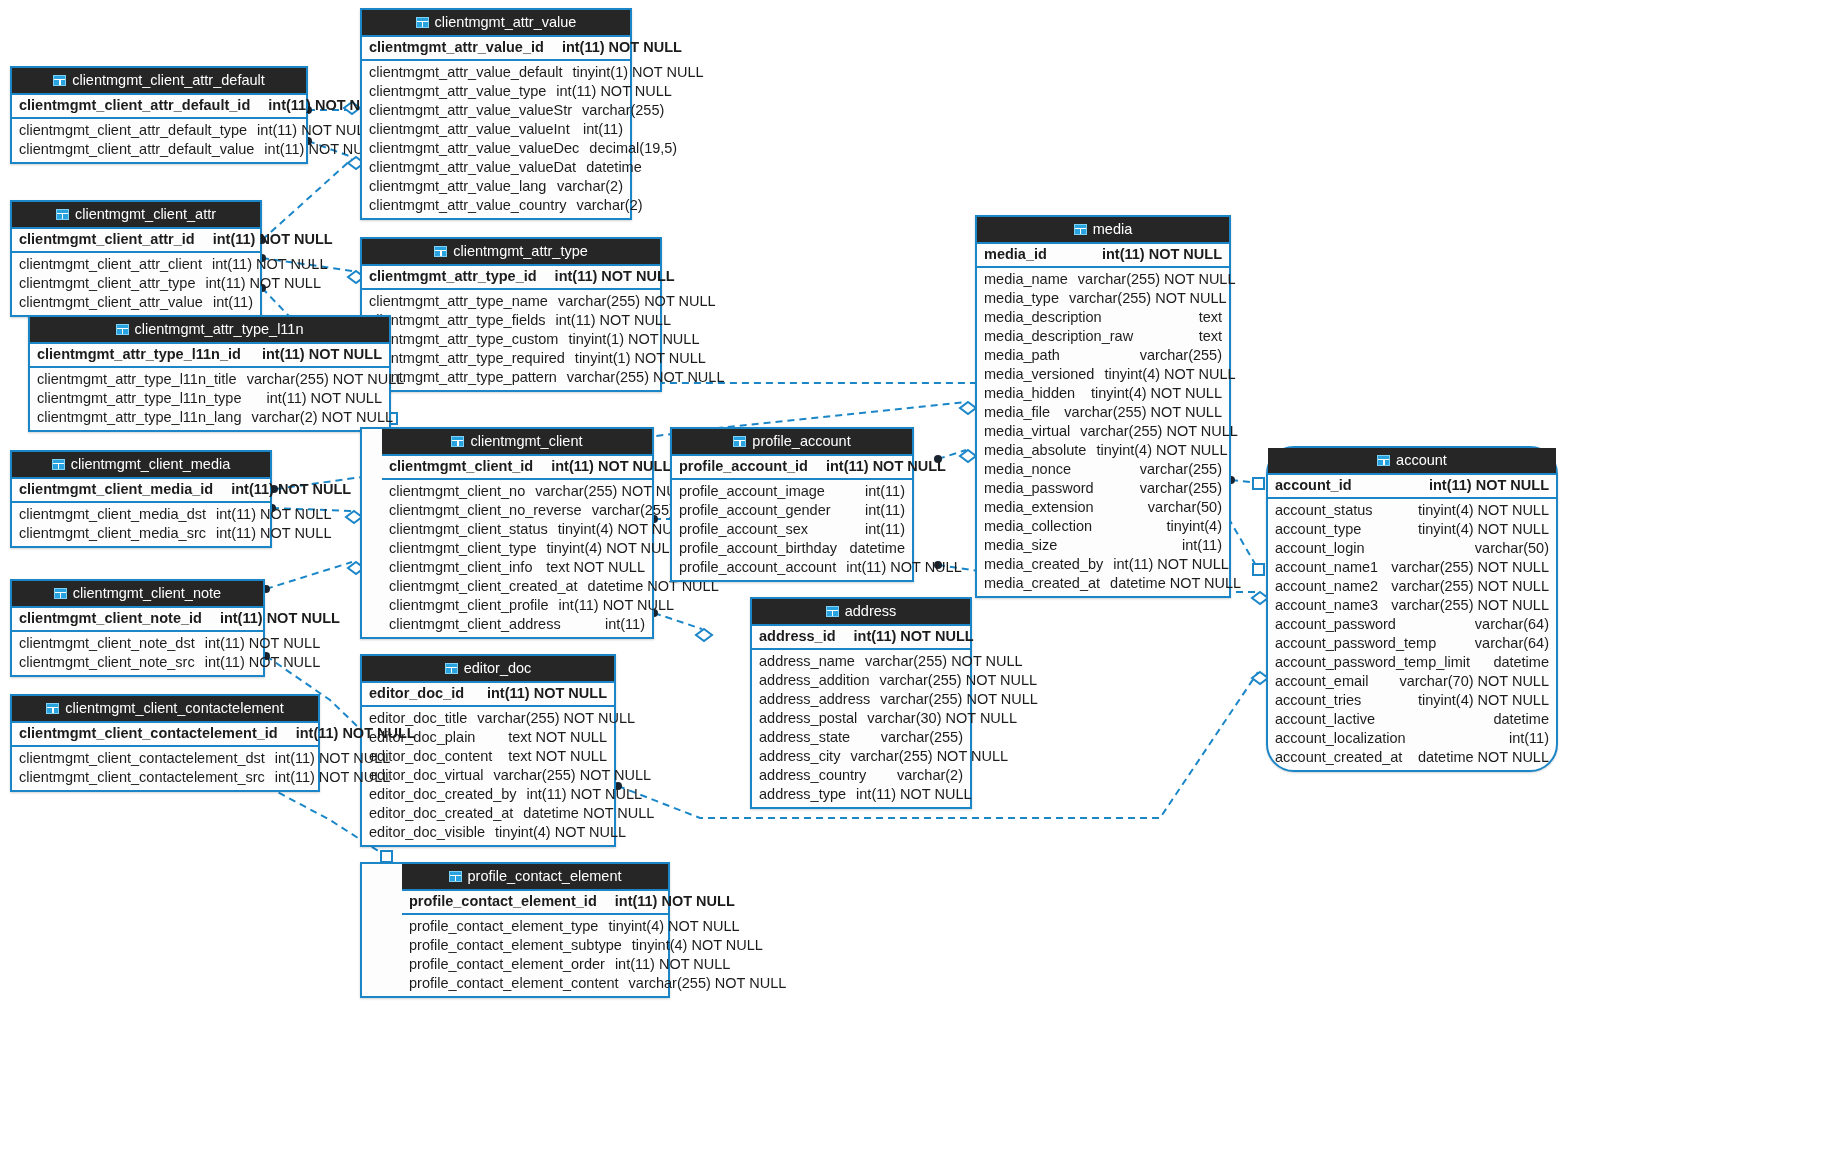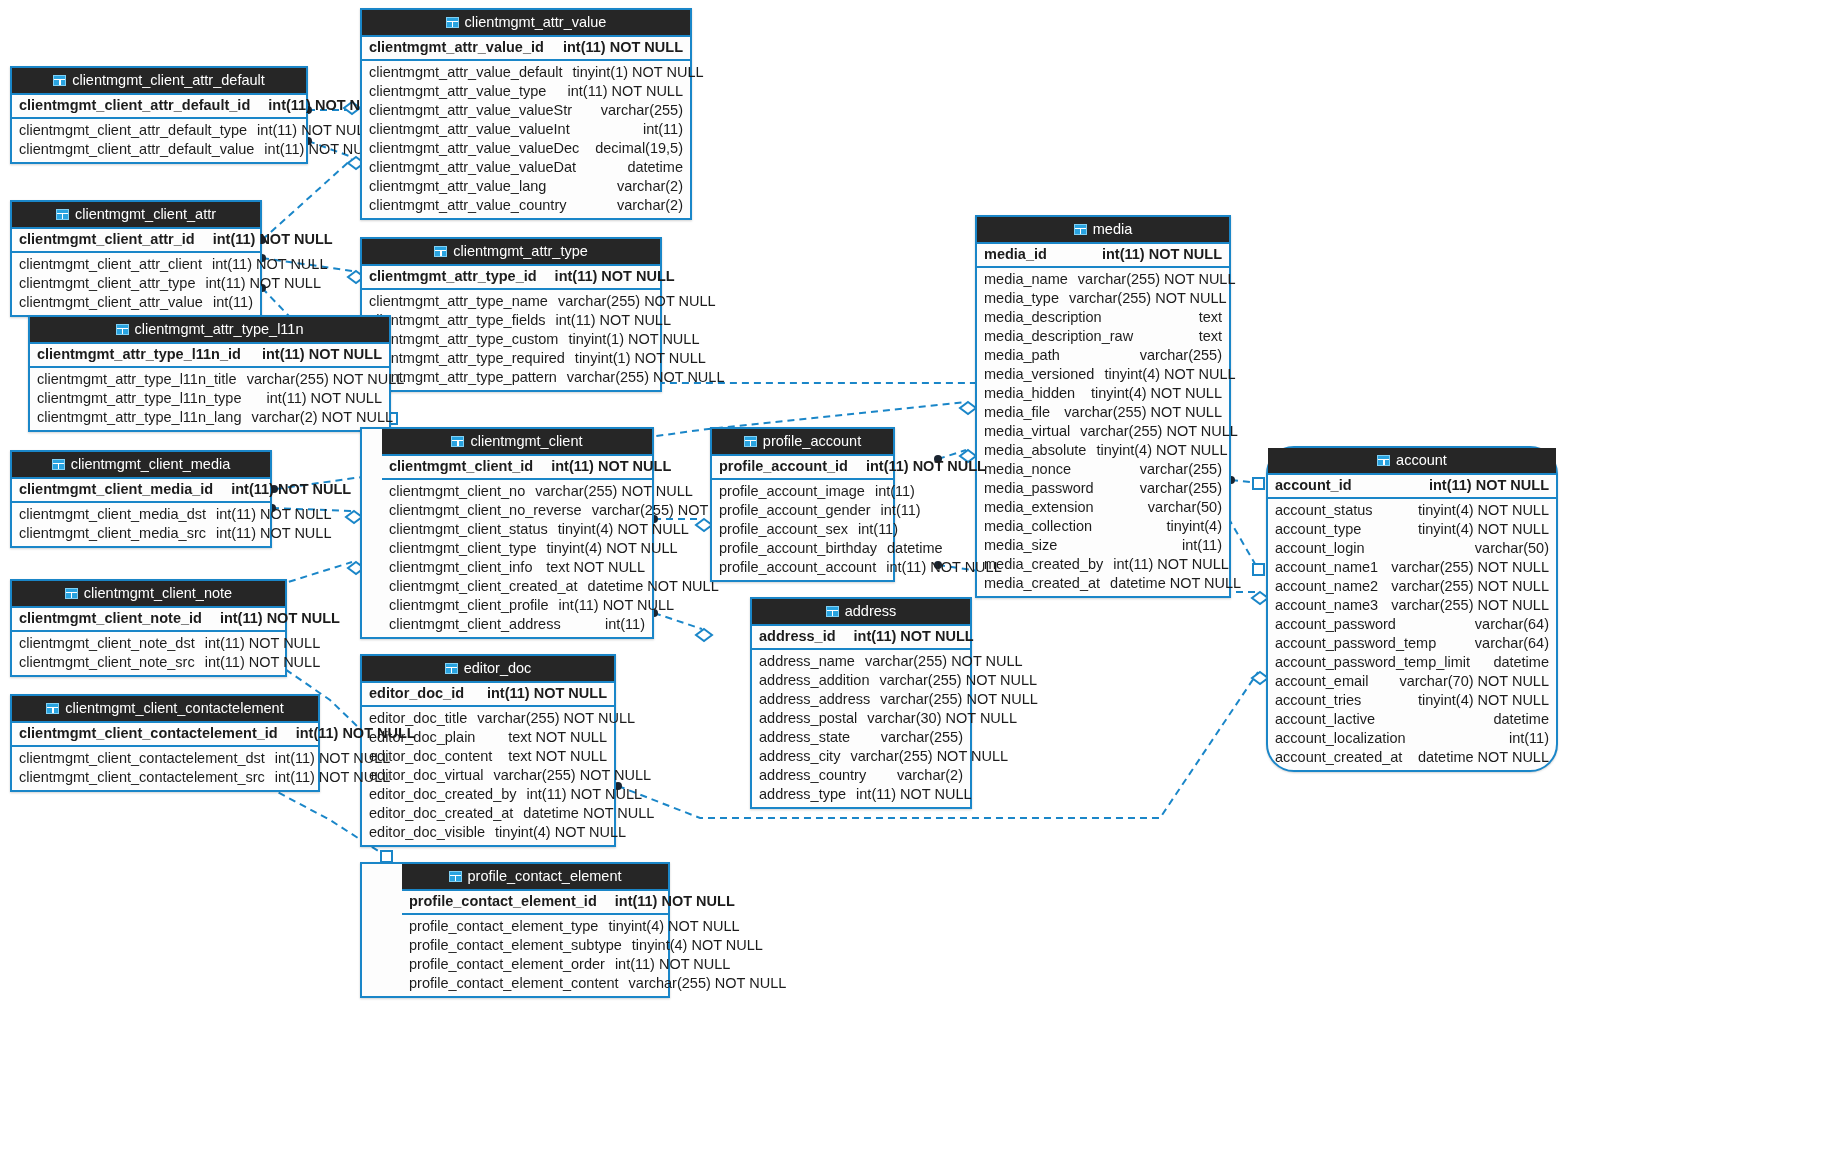--- a/index.html
+++ b/index.html
@@ -152,21 +152,21 @@
           <div class="row">
             <span class="col-name">clientmgmt_client_attr_default_type</span>
             <span class="col-type">int(11) NOT NULL</span>
           </div>
           <div class="row">
             <span class="col-name">clientmgmt_client_attr_default_value</span>
             <span class="col-type">int(11) NOT NULL</span>
           </div>
         </div>
       </div>
-      <div class="table" style="left: 360px; top: 8px; width: 332px;">
+      <div class="table" style="left: 360px; top: 8px; width: 272px;">
         <div class="t-header">
           <span class="tbl-icon"></span>
           <span>clientmgmt_attr_value</span>
         </div>
         <div class="pk-row">
           <div class="row">
             <span class="col-name">clientmgmt_attr_value_id</span>
             <span class="col-type">int(11) NOT NULL</span>
           </div>
         </div>
@@ -434,21 +434,21 @@
           <div class="row">
             <span class="col-name">clientmgmt_client_profile</span>
             <span class="col-type">int(11) NOT NULL</span>
           </div>
           <div class="row">
             <span class="col-name">clientmgmt_client_address</span>
             <span class="col-type">int(11)</span>
           </div>
         </div>
       </div>
-      <div class="table" style="left: 710px; top: 427px; width: 185px;">
+      <div class="table" style="left: 670px; top: 427px; width: 244px;">
         <div class="t-header">
           <span class="tbl-icon"></span>
           <span>profile_account</span>
         </div>
         <div class="pk-row">
           <div class="row">
             <span class="col-name">profile_account_id</span>
             <span class="col-type">int(11) NOT NULL</span>
           </div>
         </div>
@@ -538,21 +538,21 @@
           <div class="row">
             <span class="col-name">account_localization</span>
             <span class="col-type">int(11)</span>
           </div>
           <div class="row">
             <span class="col-name">account_created_at</span>
             <span class="col-type">datetime NOT NULL</span>
           </div>
         </div>
       </div>
-      <div class="table" style="left: 10px; top: 579px; width: 277px;">
+      <div class="table" style="left: 10px; top: 579px; width: 255px;">
         <div class="t-header">
           <span class="tbl-icon"></span>
           <span>clientmgmt_client_note</span>
         </div>
         <div class="pk-row">
           <div class="row">
             <span class="col-name">clientmgmt_client_note_id</span>
             <span class="col-type">int(11) NOT NULL</span>
           </div>
         </div>

